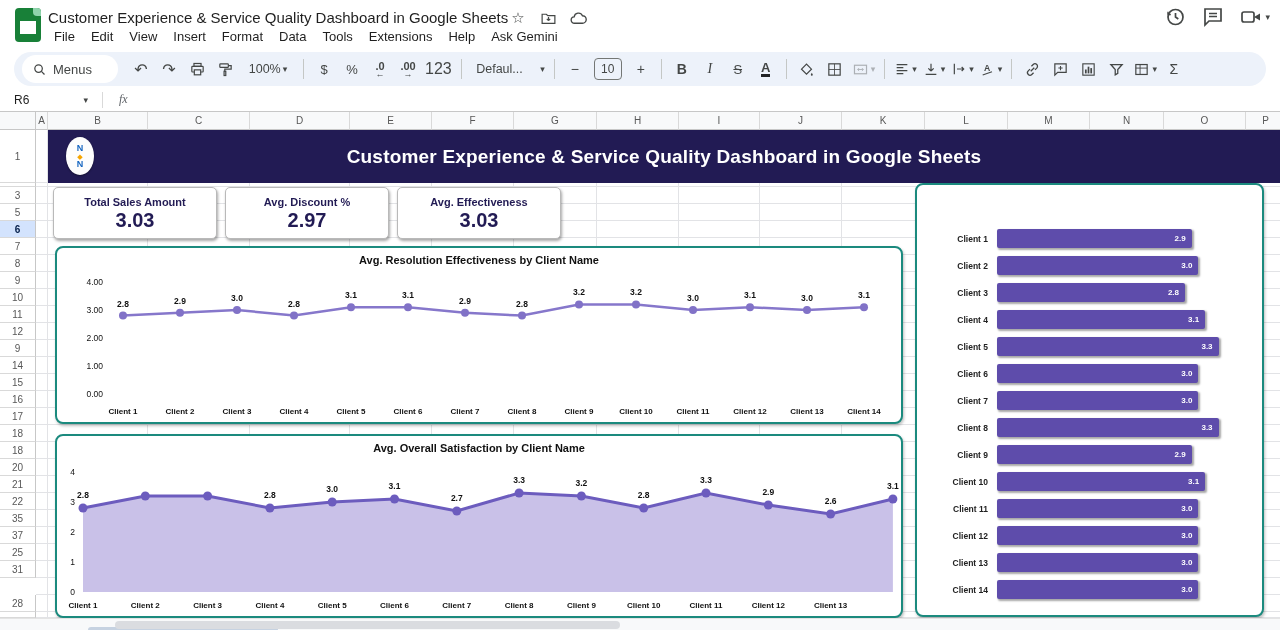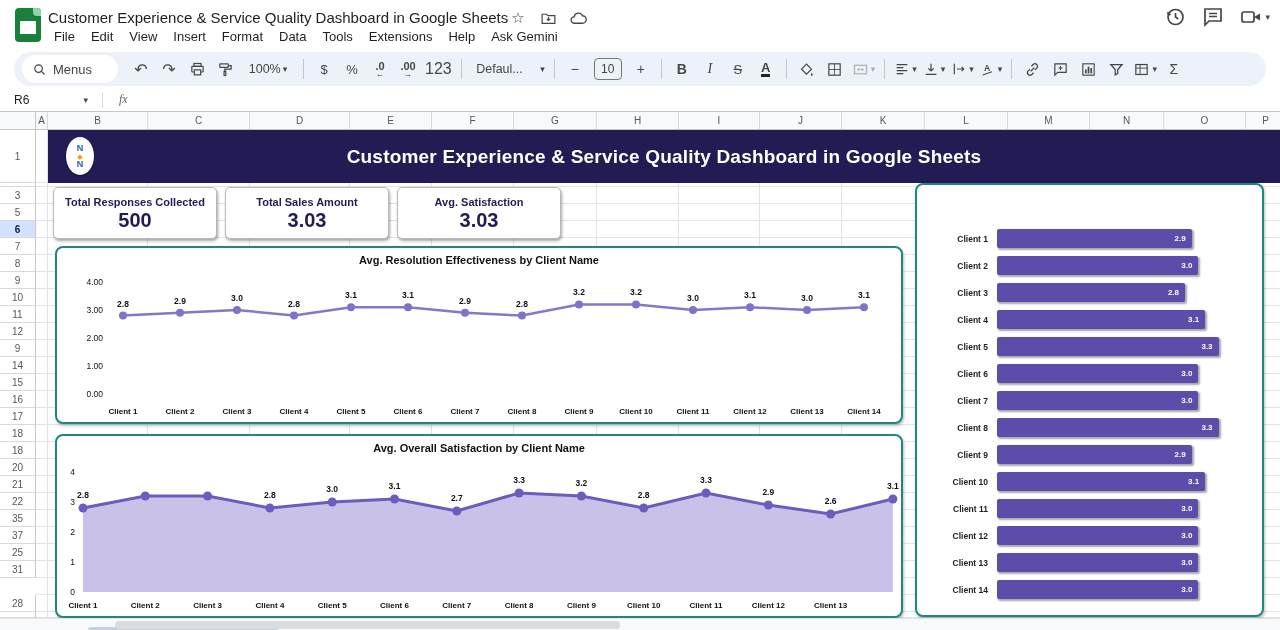--- a/index.html
+++ b/index.html
@@ -401,29 +401,29 @@
         <div class="brand-logo">
           <span class="n">N</span>
           <span class="dot">◆</span>
           <span class="n">N</span>
         </div>
         <div class="banner-title">Customer Experience &amp; Service Quality Dashboard in Google Sheets</div>
       </div>
 
       <div class="kpi-row" id="kpi-row">
           <div class="kpi-card">
-            <div class="kpi-label">Total Responses Collected</div>
-            <div class="kpi-value">500</div>
-          </div>
-          <div class="kpi-card">
             <div class="kpi-label">Total Sales Amount</div>
             <div class="kpi-value">3.03</div>
           </div>
           <div class="kpi-card">
-            <div class="kpi-label">Avg. Satisfaction</div>
+            <div class="kpi-label">Avg. Discount %</div>
+            <div class="kpi-value">2.97</div>
+          </div>
+          <div class="kpi-card">
+            <div class="kpi-label">Avg. Effectiveness</div>
             <div class="kpi-value">3.03</div>
           </div>
         </div>
 
       <div class="chart-card" id="chart1"><svg width="844" height="174" viewBox="0 0 844 174">
             <text x="422" y="16" text-anchor="middle" font-size="11" font-weight="bold" fill="#111">Avg. Resolution Effectiveness by Client Name</text>
             <text x="46" y="37" text-anchor="end" font-size="8.5" fill="#111">4.00</text>
             <text x="46" y="65" text-anchor="end" font-size="8.5" fill="#111">3.00</text>
             <text x="46" y="93" text-anchor="end" font-size="8.5" fill="#111">2.00</text>
             <text x="46" y="121" text-anchor="end" font-size="8.5" fill="#111">1.00</text>

